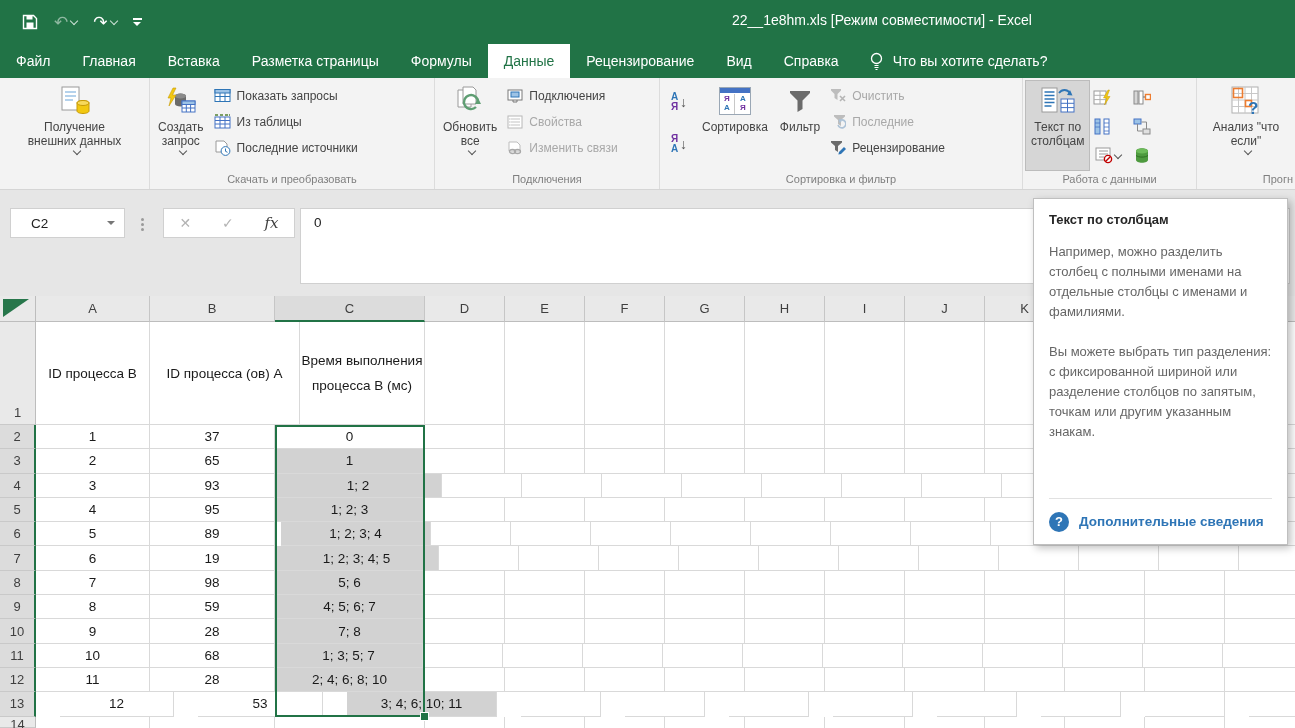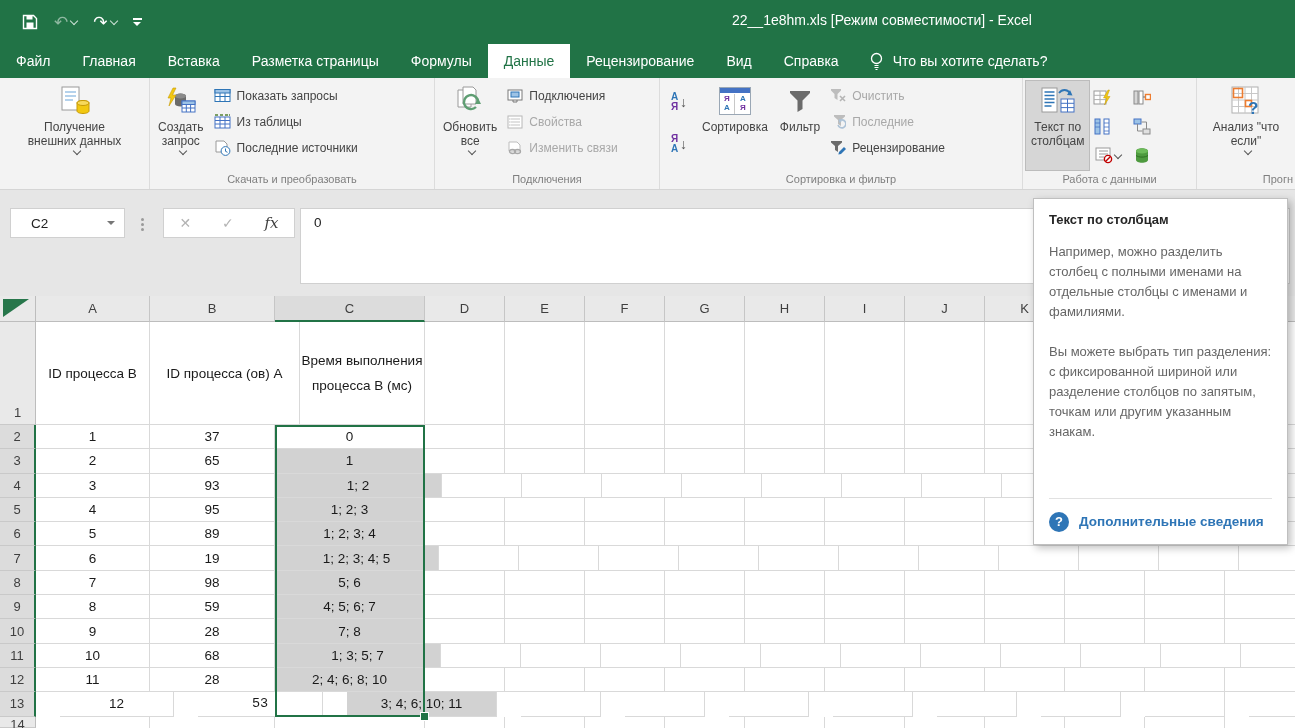--- a/index.html
+++ b/index.html
@@ -540,21 +540,21 @@
         <div class="g-cell" style="width: 80px;"></div>
         <div class="g-cell" style="width: 80px;"></div>
         <div class="g-cell" style="width: 80px;"></div>
         <div class="g-cell" style="width: 80px;"></div>
         <div class="g-cell" style="width: 80px;"></div>
       </div>
       <div class="g-row" style="height: 24.3px;">
         <div class="g-rowhdr sel" style="width: 36px;">6</div>
         <div class="g-cell" style="width: 114px;">5</div>
         <div class="g-cell" style="width: 125px;">89</div>
-        <div class="g-cell sel" style="width: 150px;">1; 2; 3; 4</div>
+        <div class="g-cell sel" style="width: 150px; margin-left: 6px;">1; 2; 3; 4</div>
         <div class="g-cell" style="width: 80px;"></div>
         <div class="g-cell" style="width: 80px;"></div>
         <div class="g-cell" style="width: 80px;"></div>
         <div class="g-cell" style="width: 80px;"></div>
         <div class="g-cell" style="width: 80px;"></div>
         <div class="g-cell" style="width: 80px;"></div>
         <div class="g-cell" style="width: 80px;"></div>
         <div class="g-cell" style="width: 80px;"></div>
         <div class="g-cell" style="width: 80px;"></div>
         <div class="g-cell" style="width: 80px;"></div>
@@ -625,21 +625,21 @@
         <div class="g-cell" style="width: 80px;"></div>
         <div class="g-cell" style="width: 80px;"></div>
         <div class="g-cell" style="width: 80px;"></div>
         <div class="g-cell" style="width: 80px;"></div>
         <div class="g-cell" style="width: 80px;"></div>
       </div>
       <div class="g-row" style="height: 24.3px;">
         <div class="g-rowhdr sel" style="width: 36px;">11</div>
         <div class="g-cell" style="width: 114px;">10</div>
         <div class="g-cell" style="width: 125px;">68</div>
-        <div class="g-cell sel" style="width: 166px;">1; 3; 5; 7</div>
+        <div class="g-cell sel" style="width: 148px;">1; 3; 5; 7</div>
         <div class="g-cell" style="width: 80px;"></div>
         <div class="g-cell" style="width: 80px;"></div>
         <div class="g-cell" style="width: 80px;"></div>
         <div class="g-cell" style="width: 80px;"></div>
         <div class="g-cell" style="width: 80px;"></div>
         <div class="g-cell" style="width: 80px;"></div>
         <div class="g-cell" style="width: 80px;"></div>
         <div class="g-cell" style="width: 80px;"></div>
         <div class="g-cell" style="width: 80px;"></div>
         <div class="g-cell" style="width: 80px;"></div>
@@ -658,21 +658,21 @@
         <div class="g-cell" style="width: 80px;"></div>
         <div class="g-cell" style="width: 80px;"></div>
         <div class="g-cell" style="width: 80px;"></div>
         <div class="g-cell" style="width: 80px;"></div>
         <div class="g-cell" style="width: 80px;"></div>
         <div class="g-cell" style="width: 80px;"></div>
       </div>
       <div class="g-row" style="height: 24.3px; gap: 24px;">
         <div class="g-rowhdr sel" style="width: 36px;">13</div>
         <div class="g-cell" style="width: 114px;">12</div>
-        <div class="g-cell" style="width: 125px; font-family: Liberation Mono, monospace;">53</div>
+        <div class="g-cell" style="width: 125px;">53</div>
         <div class="g-cell sel" style="width: 150px;">3; 4; 6; 10; 11</div>
         <div class="g-cell" style="width: 80px;"></div>
         <div class="g-cell" style="width: 80px;"></div>
         <div class="g-cell" style="width: 80px;"></div>
         <div class="g-cell" style="width: 80px;"></div>
         <div class="g-cell" style="width: 80px;"></div>
         <div class="g-cell" style="width: 80px;"></div>
         <div class="g-cell" style="width: 80px;"></div>
         <div class="g-cell" style="width: 80px;"></div>
         <div class="g-cell" style="width: 80px;"></div>

